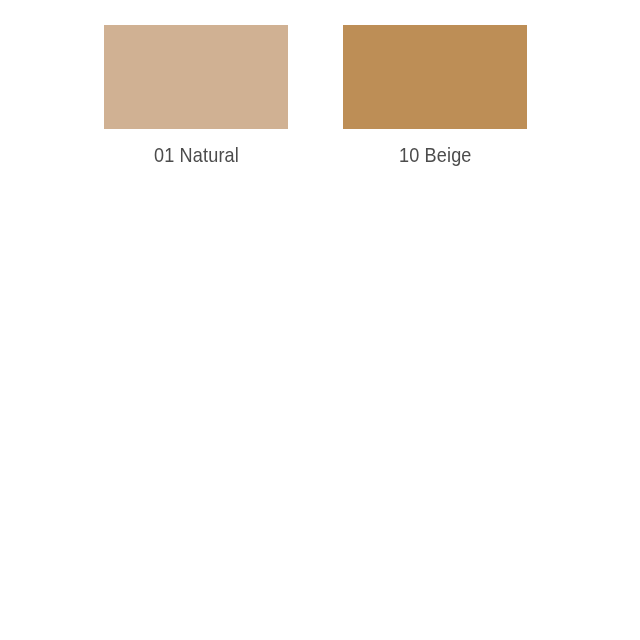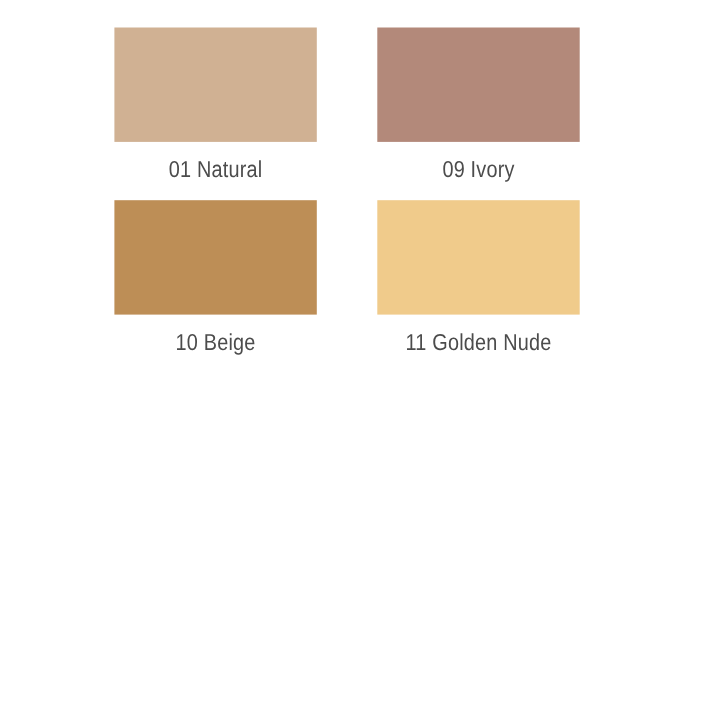--- a/index.html
+++ b/index.html
@@ -29,20 +29,21 @@
     display: grid;
     grid-template-columns: 184px 184px;
     column-gap: 55px;
     row-gap: 16px;
   }
 
   .swatch-cell {
     width: 184px;
     display: flex;
     flex-direction: column;
+    align-items: center;
   }
 
   .swatch-chip {
     width: 184px;
     height: 104px;
     display: block;
   }
 
   .swatch-label {
     margin-top: 14px;
@@ -63,30 +64,22 @@
 
 <div id="shade-chart" style="background-color: rgb(255, 255, 255);">
 
   <div class="swatch-grid">
 
     <div class="swatch-cell">
       <span class="swatch-chip" style="background-color: rgb(208, 177, 147);"></span>
       <span class="swatch-label" style="color: rgb(76, 76, 76);">01 Natural</span>
     </div>
 
-    <div class="swatch-cell">
-      <span class="swatch-chip" style="background-color: rgb(179, 137, 122);"></span>
-      <span class="swatch-label" style="color: rgb(76, 76, 76);">09 Ivory</span>
-    </div>
 
     <div class="swatch-cell">
       <span class="swatch-chip" style="background-color: rgb(189, 142, 86);"></span>
       <span class="swatch-label" style="color: rgb(76, 76, 76);">10 Beige</span>
     </div>
 
-    <div class="swatch-cell">
-      <span class="swatch-chip" style="background-color: rgb(240, 203, 139);"></span>
-      <span class="swatch-label" style="color: rgb(76, 76, 76);">11 Golden Nude</span>
-    </div>
 
 
   </div>
 </div>
 
 </body></html>

